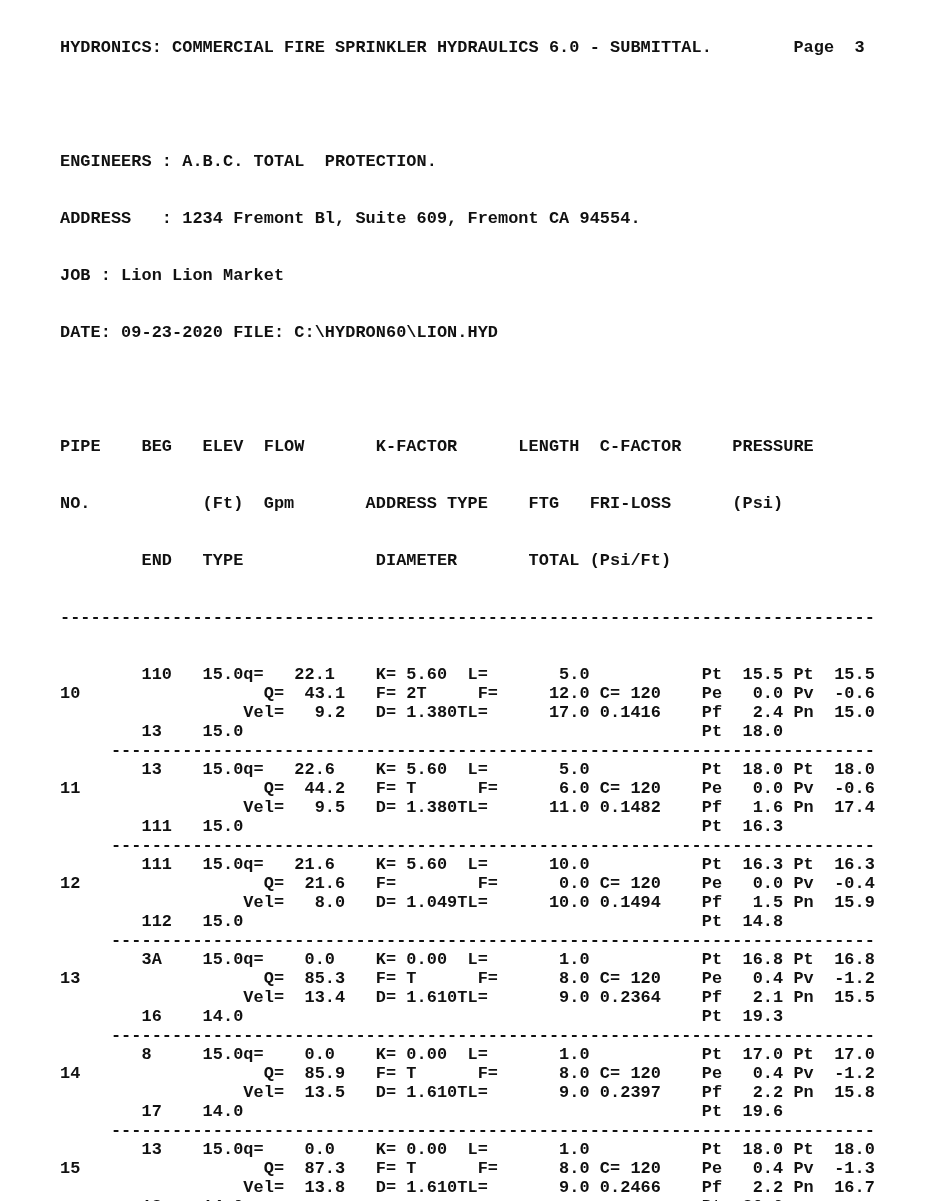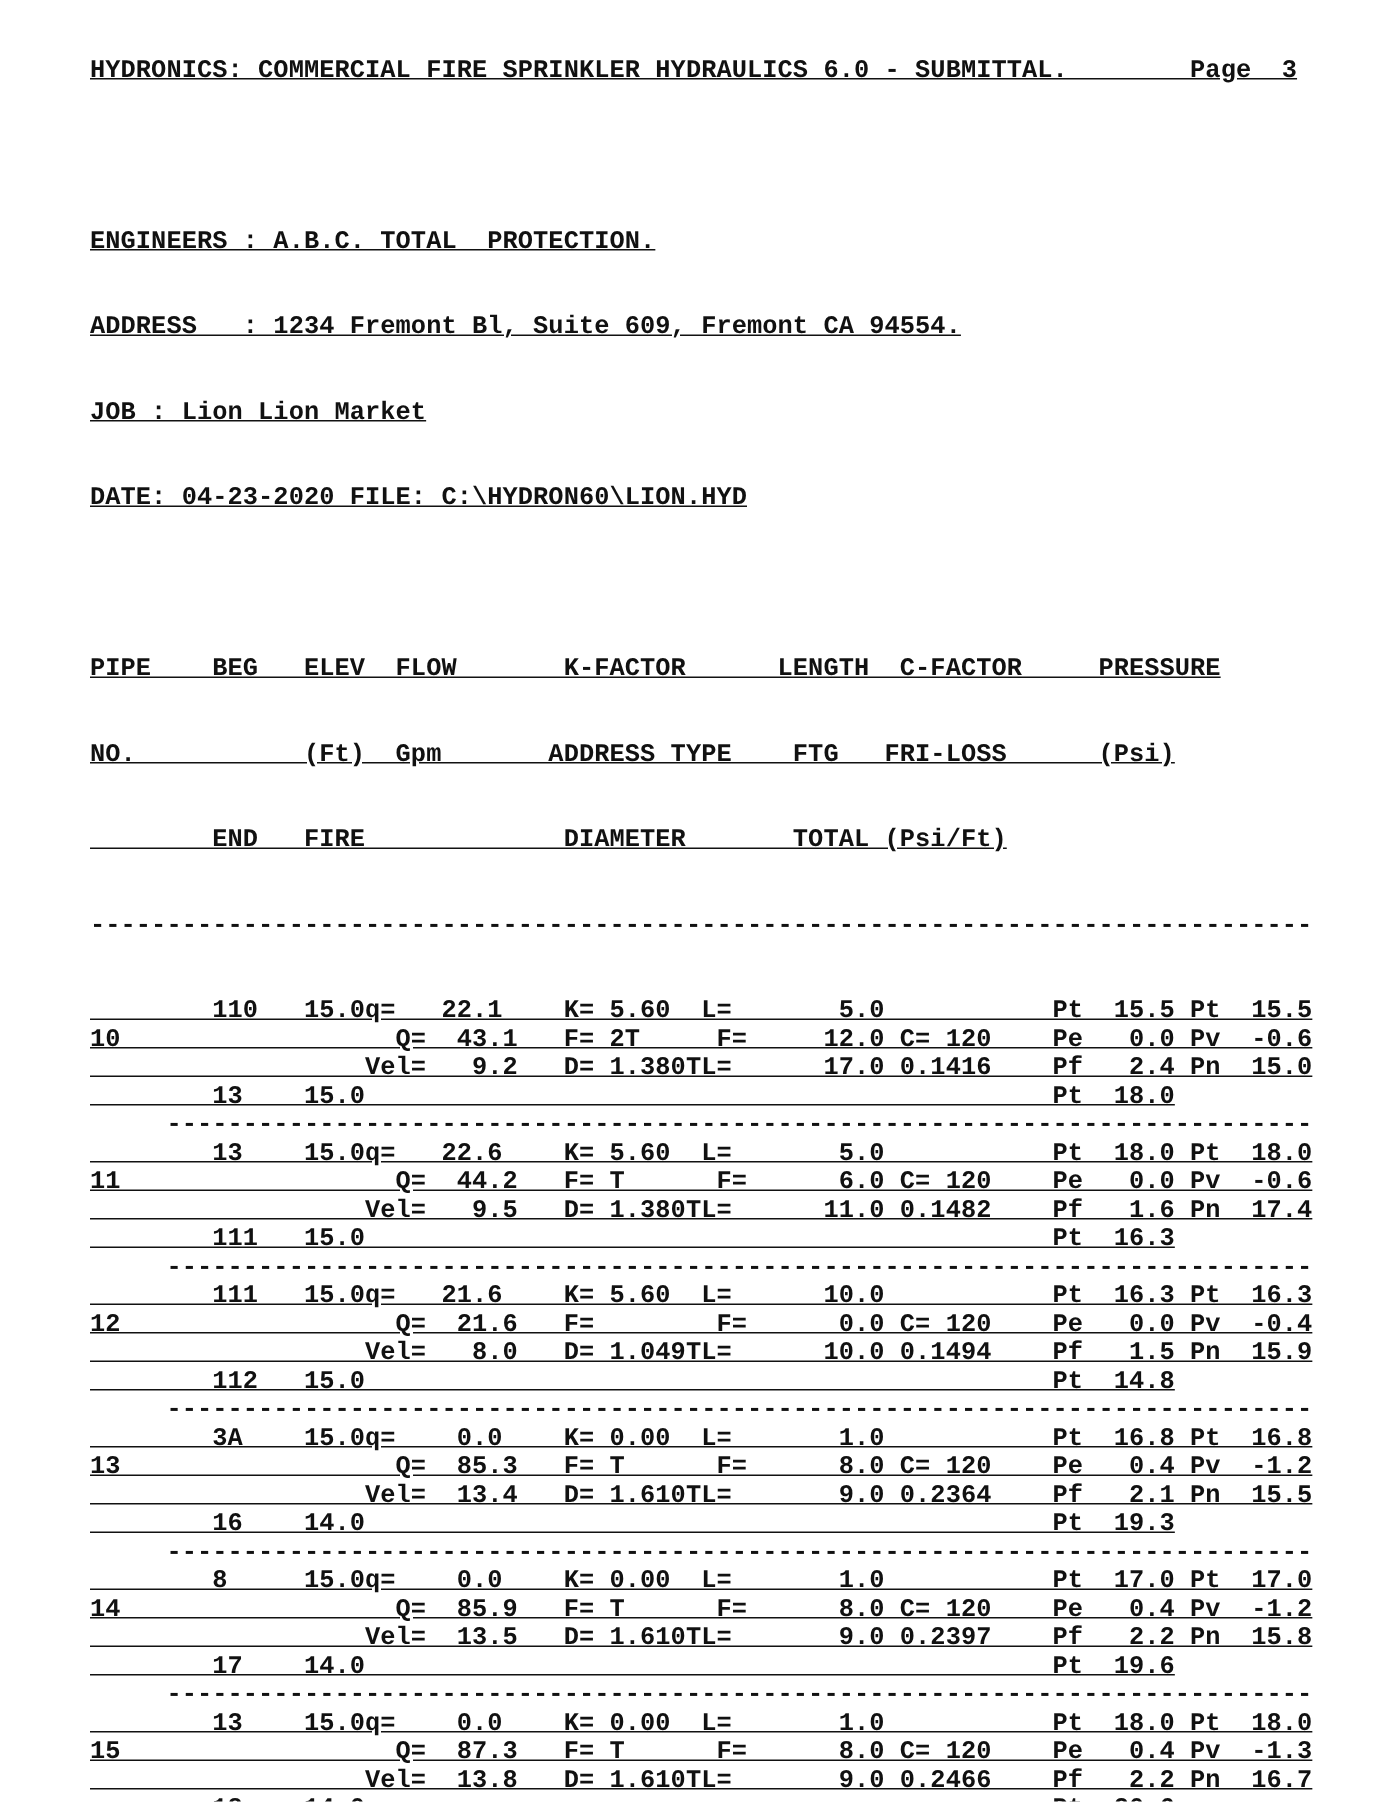--- a/index.html
+++ b/index.html
@@ -21,36 +21,35 @@
       font-size: 16.9px;
       font-weight: bold;
       color: #111111;
       line-height: 19px;
       white-space: pre;
       letter-spacing: 0.05px;
     }
     .line {
       display: block;
       height: 19px;
-      text-decoration: underline;
     }
     .sep {
       display: block;
       height: 19px;
     }
   </style>
 </head>
 <body>
 
 <div class="page">
   <span class="line" id="l-title">HYDRONICS: COMMERCIAL FIRE SPRINKLER HYDRAULICS 6.0 - SUBMITTAL.        Page  3</span>
   <span class="line"></span>
   <span class="line" id="l-eng">ENGINEERS : A.B.C. TOTAL  PROTECTION.</span>
   <span class="line" id="l-addr">ADDRESS   : 1234 Fremont Bl, Suite 609, Fremont CA 94554.</span>
   <span class="line" id="l-job">JOB : Lion Lion Market</span>
-  <span class="line" id="l-date">DATE: 04-23-2020 FILE: C:\HYDRON60\LION.HYD</span>
+  <span class="line" id="l-date">DATE: 09-23-2020 FILE: C:\HYDRON60\LION.HYD</span>
   <span class="line"></span>
   <span class="line" id="l-h1">PIPE    BEG   ELEV  FLOW       K-FACTOR      LENGTH  C-FACTOR     PRESSURE</span>
   <span class="line" id="l-h2">NO.           (Ft)  Gpm       ADDRESS TYPE    FTG   FRI-LOSS      (Psi)</span>
-  <span class="line" id="l-h3">        END   FIRE             DIAMETER       TOTAL (Psi/Ft)</span>
+  <span class="line" id="l-h3">        END   TYPE             DIAMETER       TOTAL (Psi/Ft)</span>
   <span class="sep" id="l-sep0">--------------------------------------------------------------------------------</span>
   <div id="pipe-body"><div><span class="line">        110   15.0q=   22.1    K= 5.60  L=       5.0           Pt  15.5 Pt  15.5</span><span class="line">10                  Q=  43.1   F= 2T     F=     12.0 C= 120    Pe   0.0 Pv  -0.6</span><span class="line">                  Vel=   9.2   D= 1.380TL=      17.0 0.1416    Pf   2.4 Pn  15.0</span><span class="line">        13    15.0                                             Pt  18.0</span><span class="sep">     ---------------------------------------------------------------------------</span></div><div><span class="line">        13    15.0q=   22.6    K= 5.60  L=       5.0           Pt  18.0 Pt  18.0</span><span class="line">11                  Q=  44.2   F= T      F=      6.0 C= 120    Pe   0.0 Pv  -0.6</span><span class="line">                  Vel=   9.5   D= 1.380TL=      11.0 0.1482    Pf   1.6 Pn  17.4</span><span class="line">        111   15.0                                             Pt  16.3</span><span class="sep">     ---------------------------------------------------------------------------</span></div><div><span class="line">        111   15.0q=   21.6    K= 5.60  L=      10.0           Pt  16.3 Pt  16.3</span><span class="line">12                  Q=  21.6   F=        F=      0.0 C= 120    Pe   0.0 Pv  -0.4</span><span class="line">                  Vel=   8.0   D= 1.049TL=      10.0 0.1494    Pf   1.5 Pn  15.9</span><span class="line">        112   15.0                                             Pt  14.8</span><span class="sep">     ---------------------------------------------------------------------------</span></div><div><span class="line">        3A    15.0q=    0.0    K= 0.00  L=       1.0           Pt  16.8 Pt  16.8</span><span class="line">13                  Q=  85.3   F= T      F=      8.0 C= 120    Pe   0.4 Pv  -1.2</span><span class="line">                  Vel=  13.4   D= 1.610TL=       9.0 0.2364    Pf   2.1 Pn  15.5</span><span class="line">        16    14.0                                             Pt  19.3</span><span class="sep">     ---------------------------------------------------------------------------</span></div><div><span class="line">        8     15.0q=    0.0    K= 0.00  L=       1.0           Pt  17.0 Pt  17.0</span><span class="line">14                  Q=  85.9   F= T      F=      8.0 C= 120    Pe   0.4 Pv  -1.2</span><span class="line">                  Vel=  13.5   D= 1.610TL=       9.0 0.2397    Pf   2.2 Pn  15.8</span><span class="line">        17    14.0                                             Pt  19.6</span><span class="sep">     ---------------------------------------------------------------------------</span></div><div><span class="line">        13    15.0q=    0.0    K= 0.00  L=       1.0           Pt  18.0 Pt  18.0</span><span class="line">15                  Q=  87.3   F= T      F=      8.0 C= 120    Pe   0.4 Pv  -1.3</span><span class="line">                  Vel=  13.8   D= 1.610TL=       9.0 0.2466    Pf   2.2 Pn  16.7</span><span class="line">        18    14.0                                             Pt  20.6</span></div></div>
 </div>
 
 </body></html>

